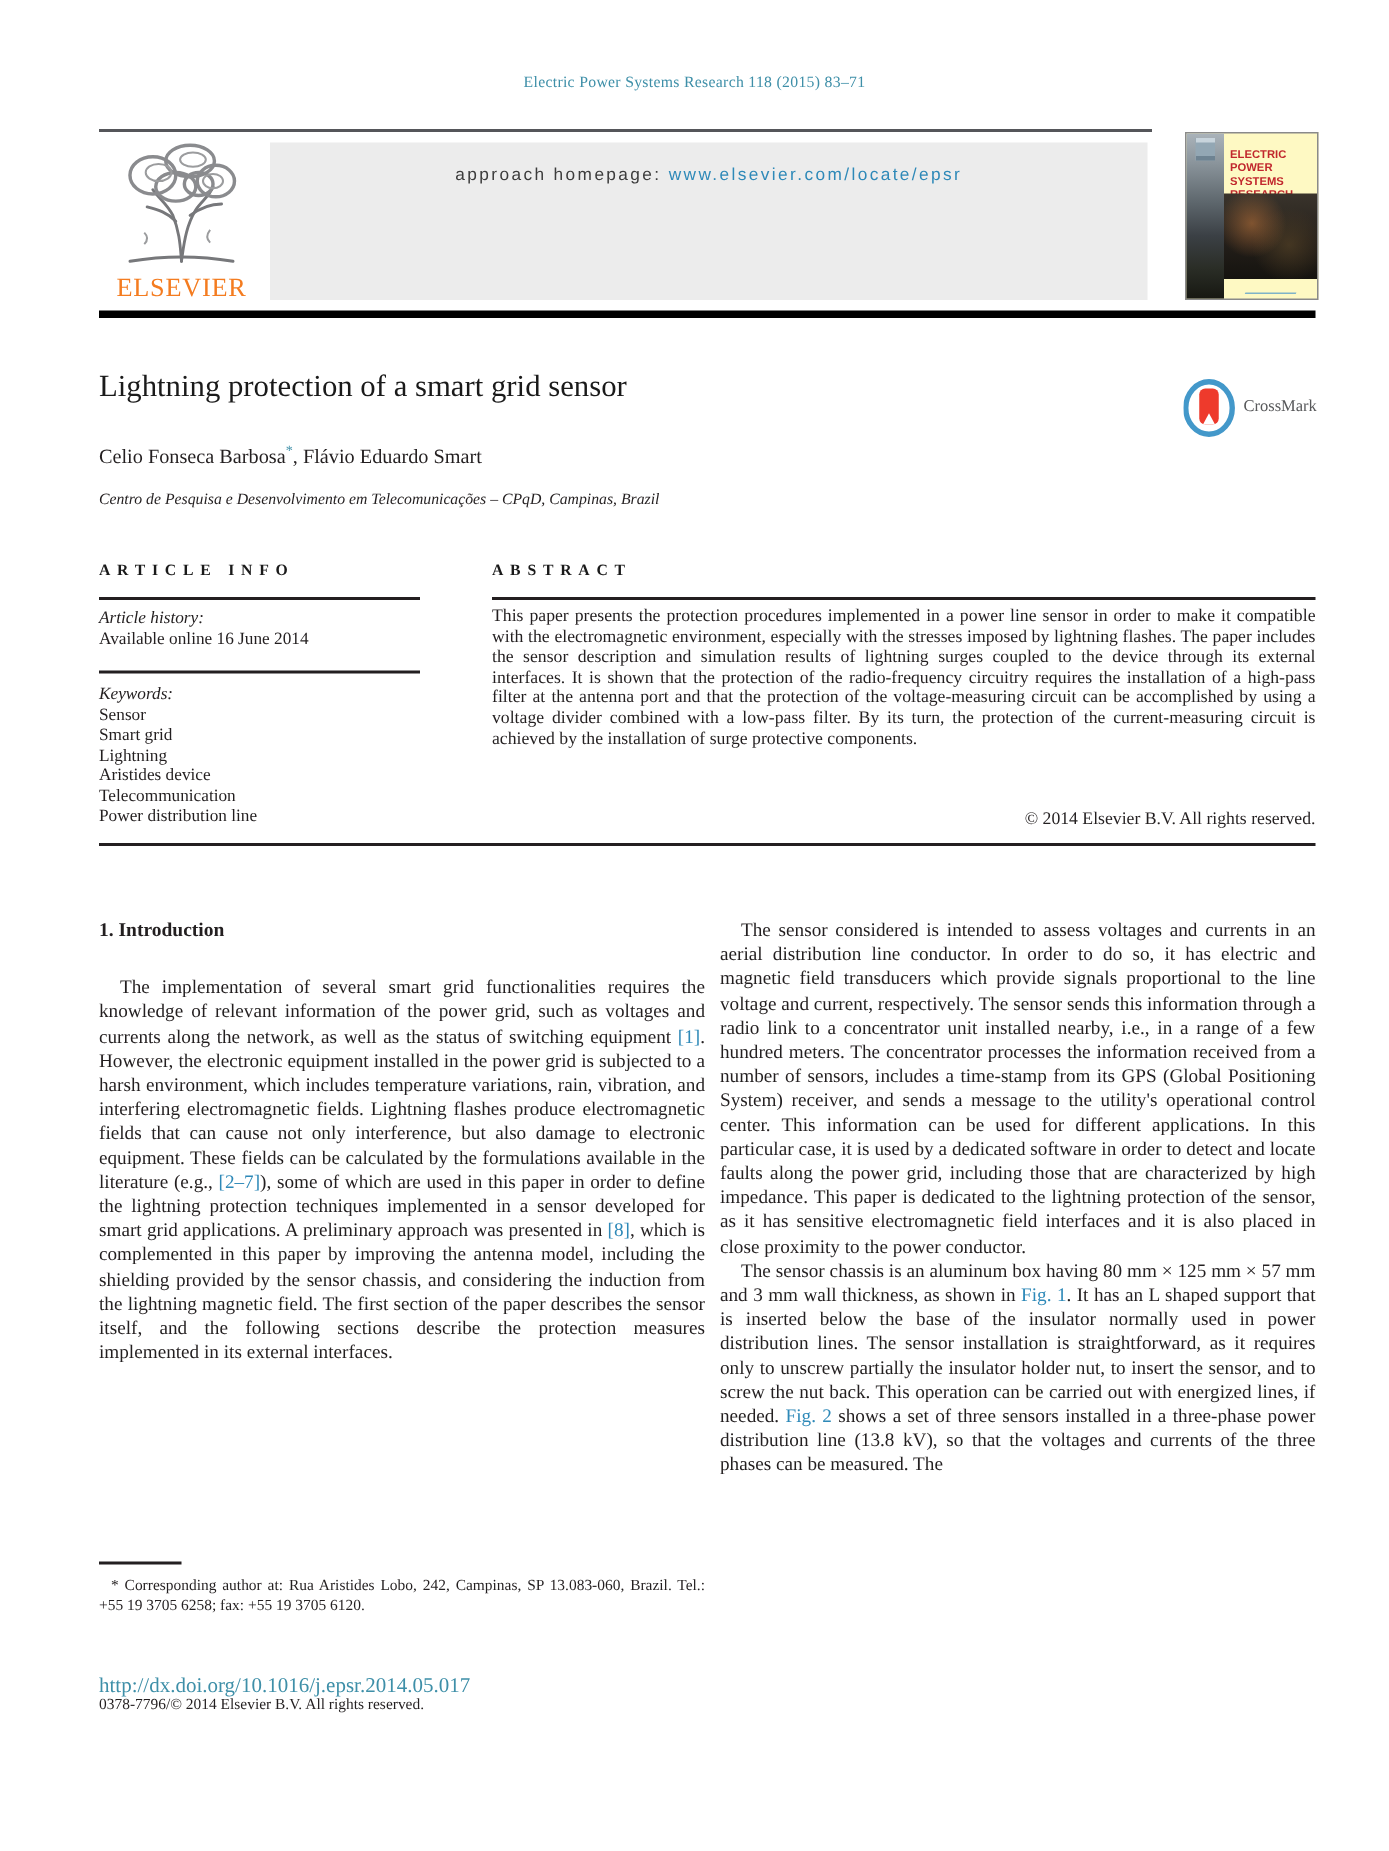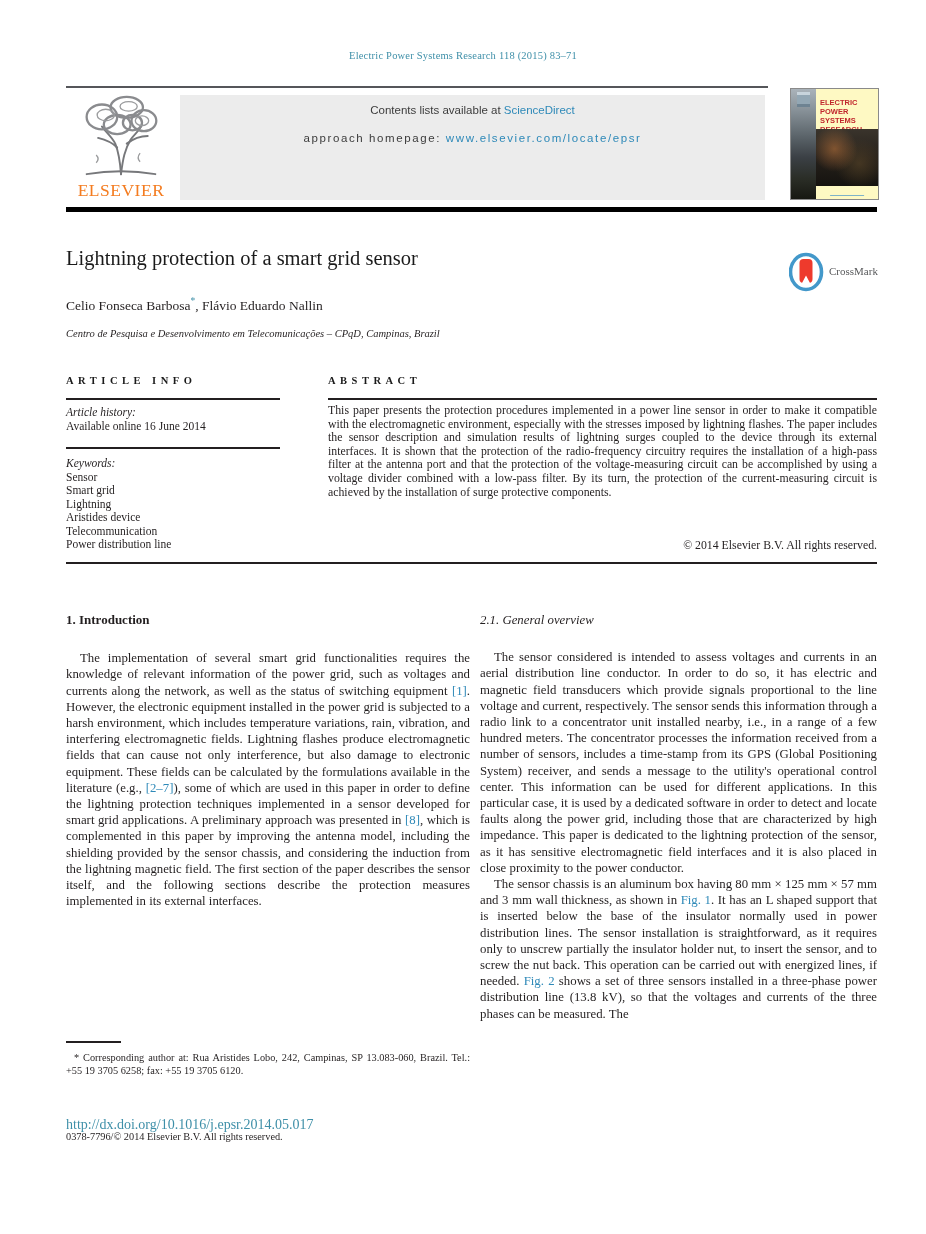--- a/index.html
+++ b/index.html
@@ -113,21 +113,20 @@
       <ellipse cx="34" cy="22" rx="9" ry="6"></ellipse>
       <ellipse cx="58" cy="13" rx="9" ry="5"></ellipse>
       <ellipse cx="72" cy="28" rx="7" ry="5"></ellipse>
       <path d="M24 64 q4 4 0 8 M70 62 q-4 5 0 9"></path>
     </g>
   </svg>
   <div class="elsevier-word">ELSEVIER</div>
 </div>
 
 <div class="abs header-box">
-  <div class="contents-line"><span>Contents lists available at </span><span class="lnk">ScienceDirect</span></div>
   <div class="homepage-line"><span>approach homepage: </span><span class="lnk">www.elsevier.com/locate/epsr</span></div>
 </div>
 
 <div class="abs cover">
   <div class="cover-strip"></div>
   <div class="cover-striplogo"></div>
   <div class="cover-title"><span>ELECTRIC POWER</span><br>
     <span>SYSTEMS RESEARCH</span></div>
   <div class="cover-photo"></div>
   <div class="cover-script"></div>
@@ -139,21 +138,21 @@
 
 <div class="abs crossmark">
   <svg width="36" height="40" viewBox="0 0 36 40">
     <ellipse cx="17" cy="20" rx="15.5" ry="17.5" fill="#ffffff" stroke="#4398ca" stroke-width="3.6"></ellipse>
     <rect x="10.5" y="7" width="13" height="24" rx="4" fill="#ee3a2c"></rect>
     <path d="M13 31 L17 23.5 L21 31 Z" fill="#ffffff"></path>
   </svg>
   <span class="cm-label">CrossMark</span>
 </div>
 
-<div class="abs authors"><span>Celio Fonseca Barbosa</span><span class="star">*</span><span>, Flávio Eduardo Nallin</span></div>
+<div class="abs authors"><span>Celio Fonseca Barbosa</span><span class="star">*</span><span>, Flávio Eduardo Smart</span></div>
 <div class="abs affil">Centro de Pesquisa e Desenvolvimento em Telecomunicações – CPqD, Campinas, Brazil</div>
 
 <div class="abs sec-head info-head">ARTICLE INFO</div>
 <div class="abs sec-head abs-head">ABSTRACT</div>
 <div class="abs rule r1"></div>
 <div class="abs rule r3"></div>
 
 <div class="abs info-block">
   <div class="info-italic">Article history:</div>
   <div>Available online 16 June 2014</div>
@@ -175,21 +174,20 @@
 <div class="abs copyright">© 2014 Elsevier B.V. All rights reserved.</div>
 
 <div class="abs rule r-end"></div>
 
 <div class="abs col col-left">
   <div class="h2">1. Introduction</div>
   <p><span>The implementation of several smart grid functionalities requires the knowledge of relevant information of the power grid, such as voltages and currents along the network, as well as the status of switching equipment </span><span class="lnk">[1]</span><span>. However, the electronic equipment installed in the power grid is subjected to a harsh environment, which includes temperature variations, rain, vibration, and interfering electromagnetic fields. Lightning flashes produce electromagnetic fields that can cause not only interference, but also damage to electronic equipment. These fields can be calculated by the formulations available in the literature (e.g., </span><span class="lnk">[2–7]</span><span>), some of which are used in this paper in order to define the lightning protection techniques implemented in a sensor developed for smart grid applications. A preliminary approach was presented in </span><span class="lnk">[8]</span><span>, which is complemented in this paper by improving the antenna model, including the shielding provided by the sensor chassis, and considering the induction from the lightning magnetic field. The first section of the paper describes the sensor itself, and the following sections describe the protection measures implemented in its external interfaces.</span></p>
 </div>
 
 <div class="abs col col-right">
-  <div class="h3">2.1. General overview</div>
   <p>The sensor considered is intended to assess voltages and currents in an aerial distribution line conductor. In order to do so, it has electric and magnetic field transducers which provide signals proportional to the line voltage and current, respectively. The sensor sends this information through a radio link to a concentrator unit installed nearby, i.e., in a range of a few hundred meters. The concentrator processes the information received from a number of sensors, includes a time-stamp from its GPS (Global Positioning System) receiver, and sends a message to the utility's operational control center. This information can be used for different applications. In this particular case, it is used by a dedicated software in order to detect and locate faults along the power grid, including those that are characterized by high impedance. This paper is dedicated to the lightning protection of the sensor, as it has sensitive electromagnetic field interfaces and it is also placed in close proximity to the power conductor.</p>
   <p><span>The sensor chassis is an aluminum box having 80 mm × 125 mm × 57 mm and 3 mm wall thickness, as shown in </span><span class="lnk">Fig. 1</span><span>. It has an L shaped support that is inserted below the base of the insulator normally used in power distribution lines. The sensor installation is straightforward, as it requires only to unscrew partially the insulator holder nut, to insert the sensor, and to screw the nut back. This operation can be carried out with energized lines, if needed. </span><span class="lnk">Fig. 2</span><span> shows a set of three sensors installed in a three-phase power distribution line (13.8 kV), so that the voltages and currents of the three phases can be measured. The</span></p>
 </div>
 
 <div class="abs footnote">
   <div class="fn-rule"></div>
   <p class="fn-p">* Corresponding author at: Rua Aristides Lobo, 242, Campinas, SP 13.083-060, Brazil. Tel.: +55 19 3705 6258; fax: +55 19 3705 6120.</p>
 </div>
 
 <div class="abs doi-line tlnk">http://dx.doi.org/10.1016/j.epsr.2014.05.017</div>

